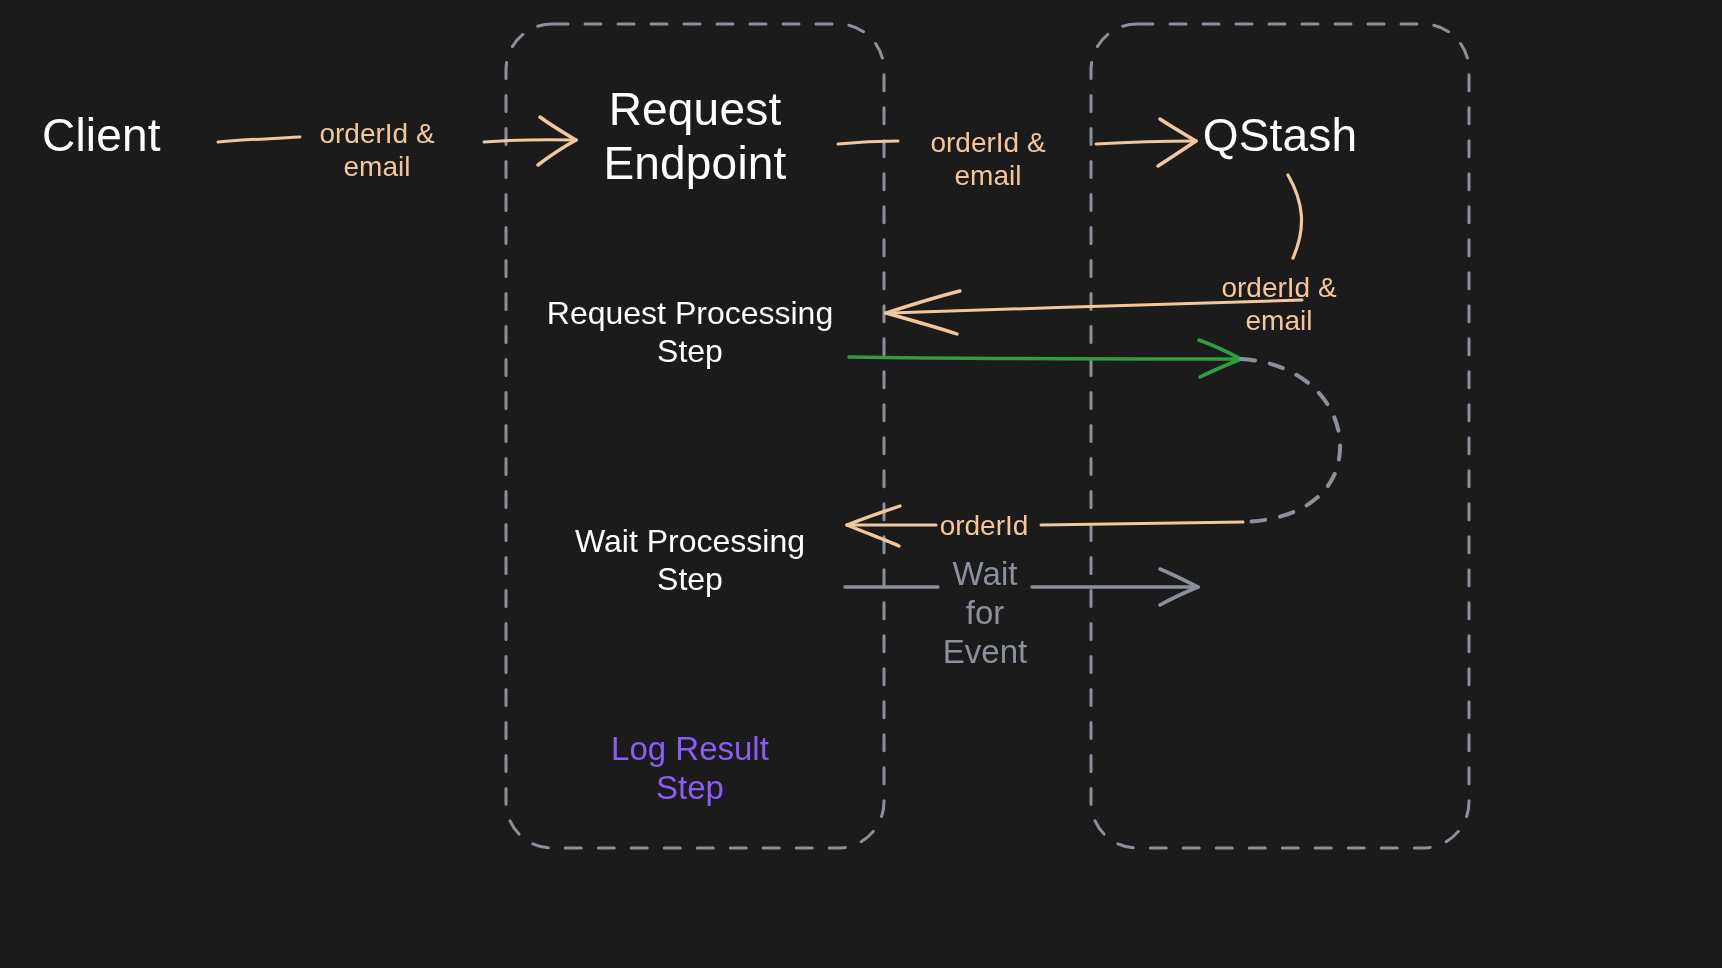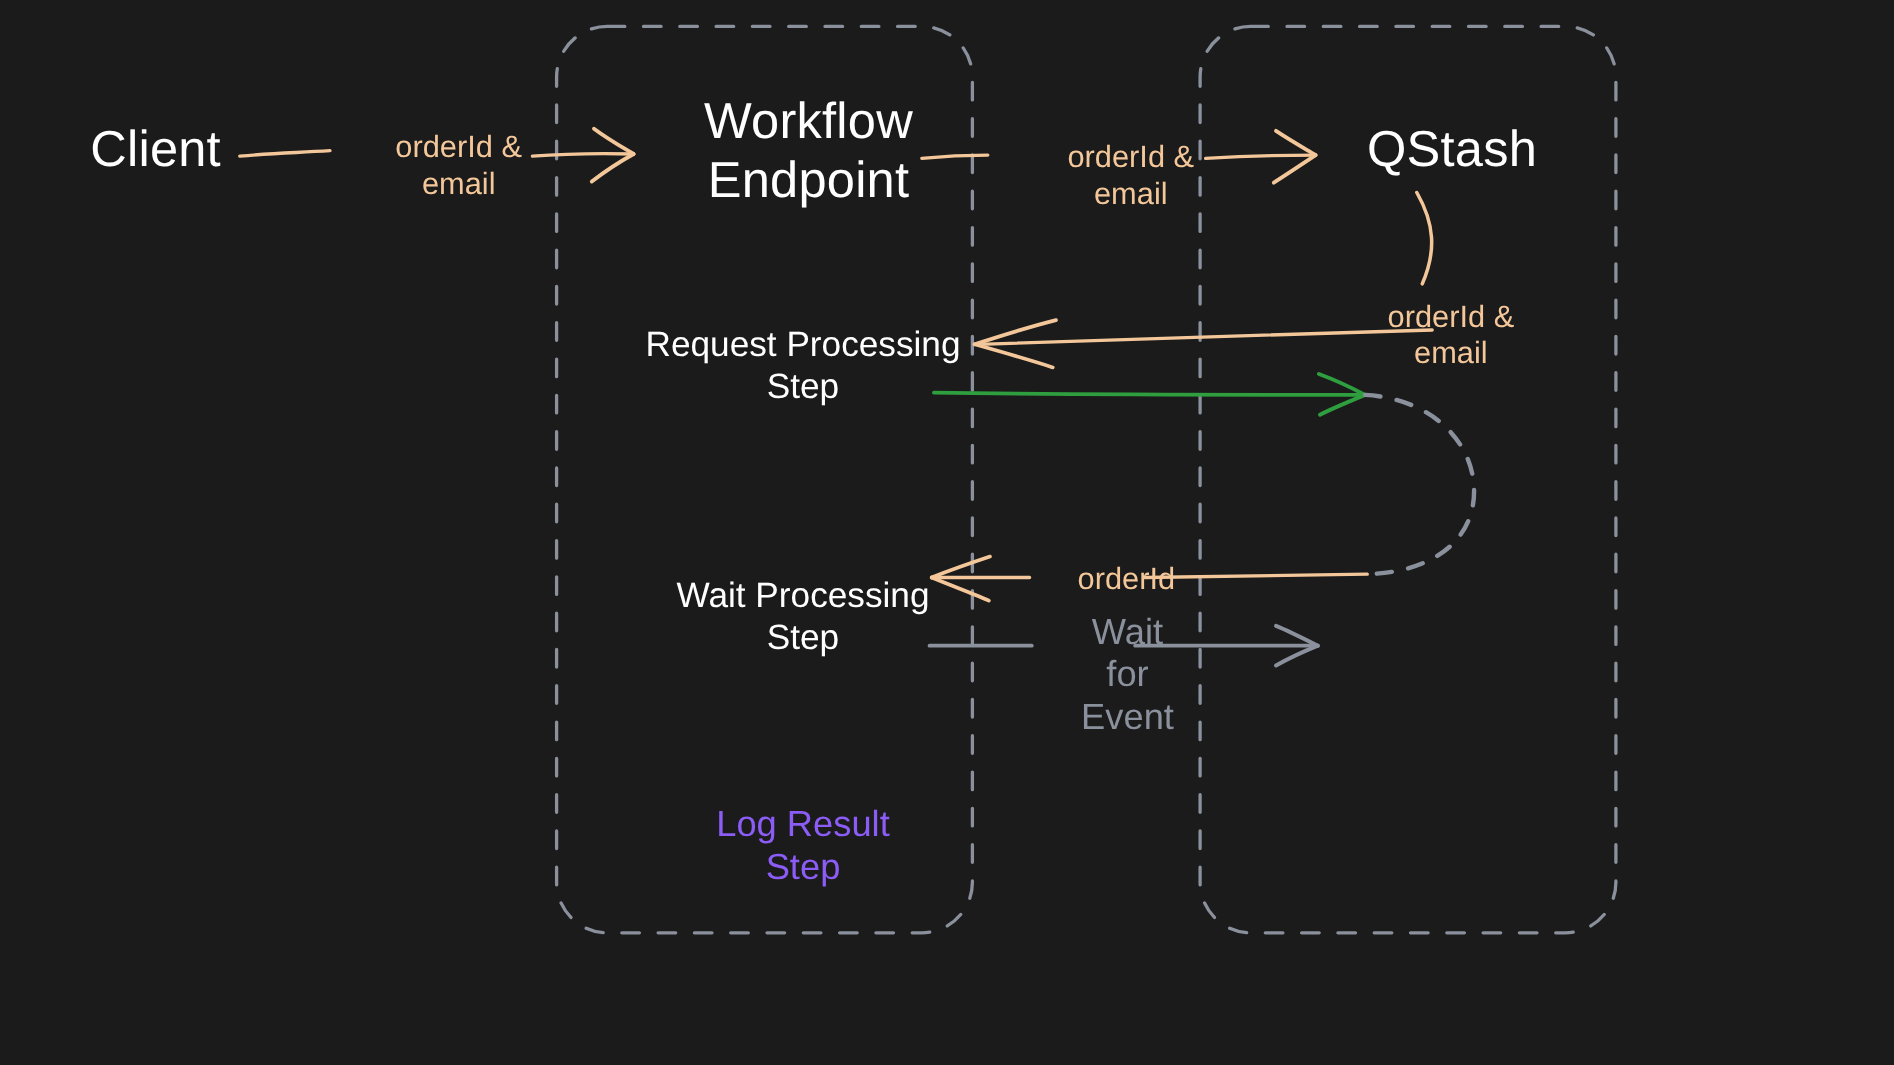--- a/index.html
+++ b/index.html
@@ -24,21 +24,20 @@
     left: 0;
     top: 0;
     width: 1722px;
     height: 968px;
   }
   .lbl {
     position: absolute;
     white-space: pre-line;
     text-align: center;
     line-height: 1.18;
-    margin-left: 40px;
   }
   .node-title {
     color: #ffffff;
     font-size: 46px;
     font-weight: 400;
     letter-spacing: 0.2px;
   }
   .step-title {
     color: #ffffff;
     font-size: 32px;
@@ -122,21 +121,21 @@
     <g>
       <path d="M 845 587 C 880 587 910 587 938 587" class="stroke-gray" stroke-width="3.4"></path>
       <path d="M 1032 587 C 1090 587 1150 587 1198 587" class="stroke-gray" stroke-width="3.4"></path>
       <path d="M 1198 587 C 1182 579 1170 573 1160 569" class="stroke-gray" stroke-width="3.6"></path>
       <path d="M 1198 587 C 1181 594 1169 600 1160 605" class="stroke-gray" stroke-width="3.6"></path>
     </g>
   </svg>
 
   <div class="lbl node-title" style="left:42px; top:108px; width:200px; text-align:left;">Client</div>
 
-  <div class="lbl node-title" style="left:545px; top:82px; width:300px;">Workflow
+  <div class="lbl node-title" style="left:545px; top:82px; width:300px;">Request
 Endpoint</div>
 
   <div class="lbl node-title" style="left:1140px; top:108px; width:280px;">QStash</div>
 
   <div class="lbl edge-label" style="left:288px; top:117px; width:178px;">orderId &amp; email</div>
 
   <div class="lbl edge-label" style="left:899px; top:126px; width:178px;">orderId &amp; email</div>
 
   <div class="lbl edge-label" style="left:1190px; top:271px; width:178px;">orderId &amp; email</div>
 

